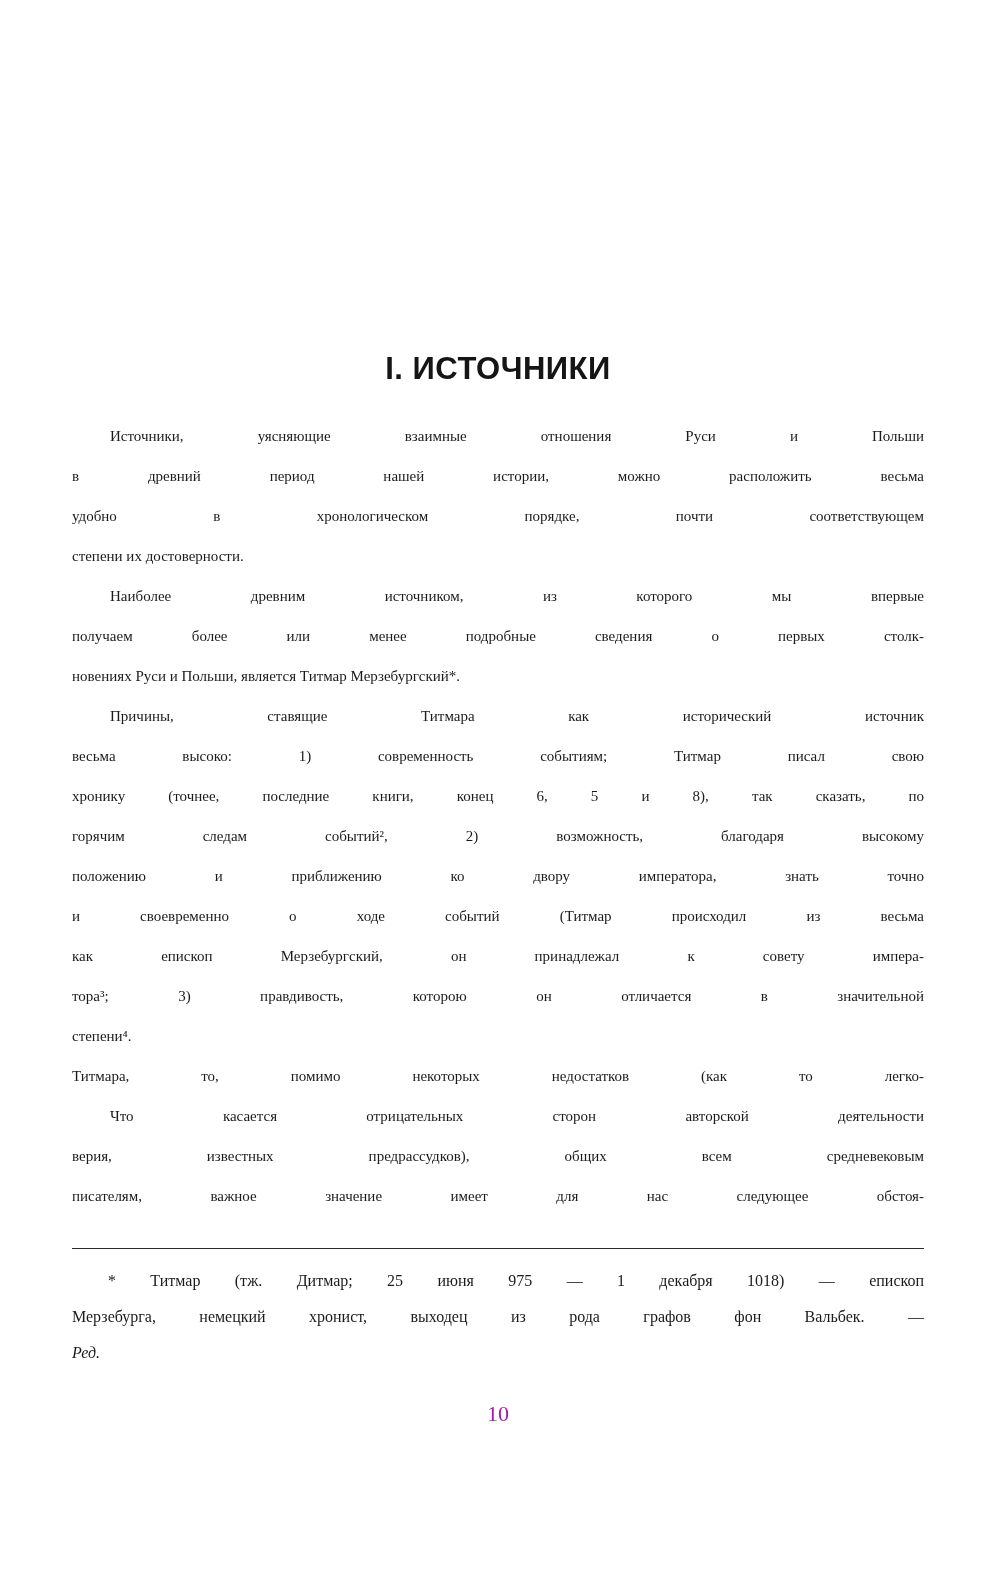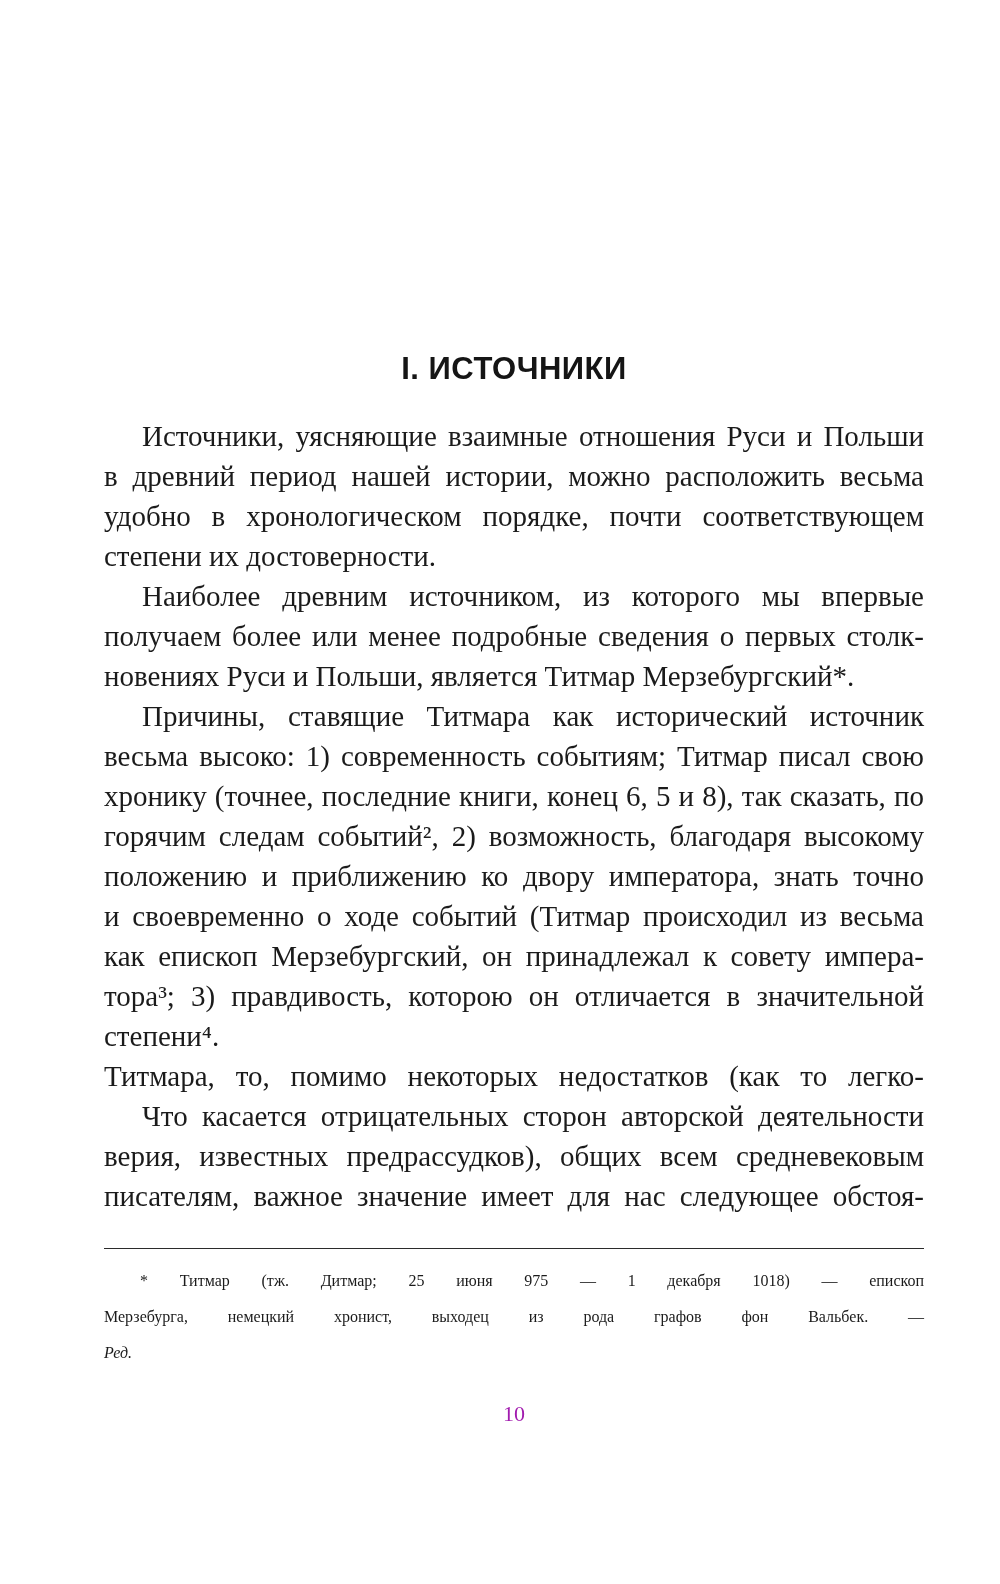--- a/index.html
+++ b/index.html
@@ -6,37 +6,37 @@
   html, body { background: #ffffff; }
   body { width: 1000px; }
 
   .page {
     position: relative;
     width: 1000px;
     height: 1584px;
     background: #ffffff;
     font-family: "Liberation Serif", serif;
     color: #1b1b1b;
-    padding: 350px 76px 0 104px;
+    padding: 350px 76px 0 72px;
     overflow: hidden;
   }
 
   .title {
     font-family: "Liberation Sans", sans-serif;
     font-size: 31px;
     font-weight: 700;
     letter-spacing: 0.5px;
     text-align: center;
     line-height: 38px;
     margin-bottom: 28px;
     color: #151515;
   }
 
   .body-text {
-    font-size: 29px;
+    font-size: 15px;
     line-height: 40px;
   }
 
   .line {
     display: block;
     text-align: justify;
     text-align-last: justify;
     white-space: normal;
   }
   .line.last { text-align-last: left; }

